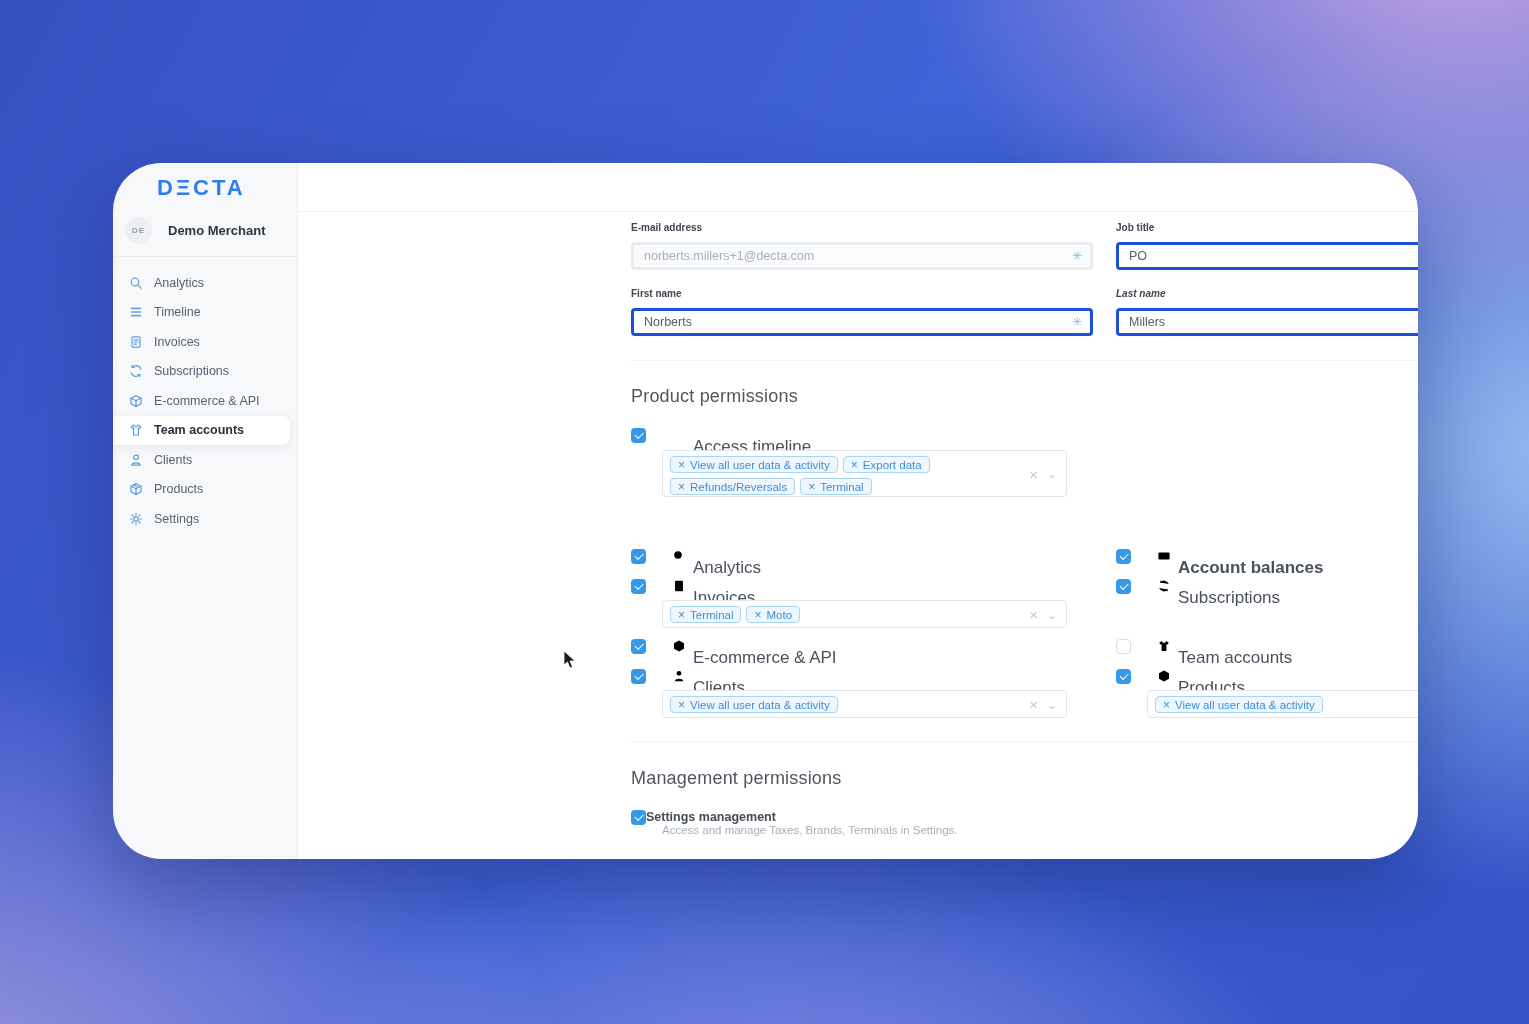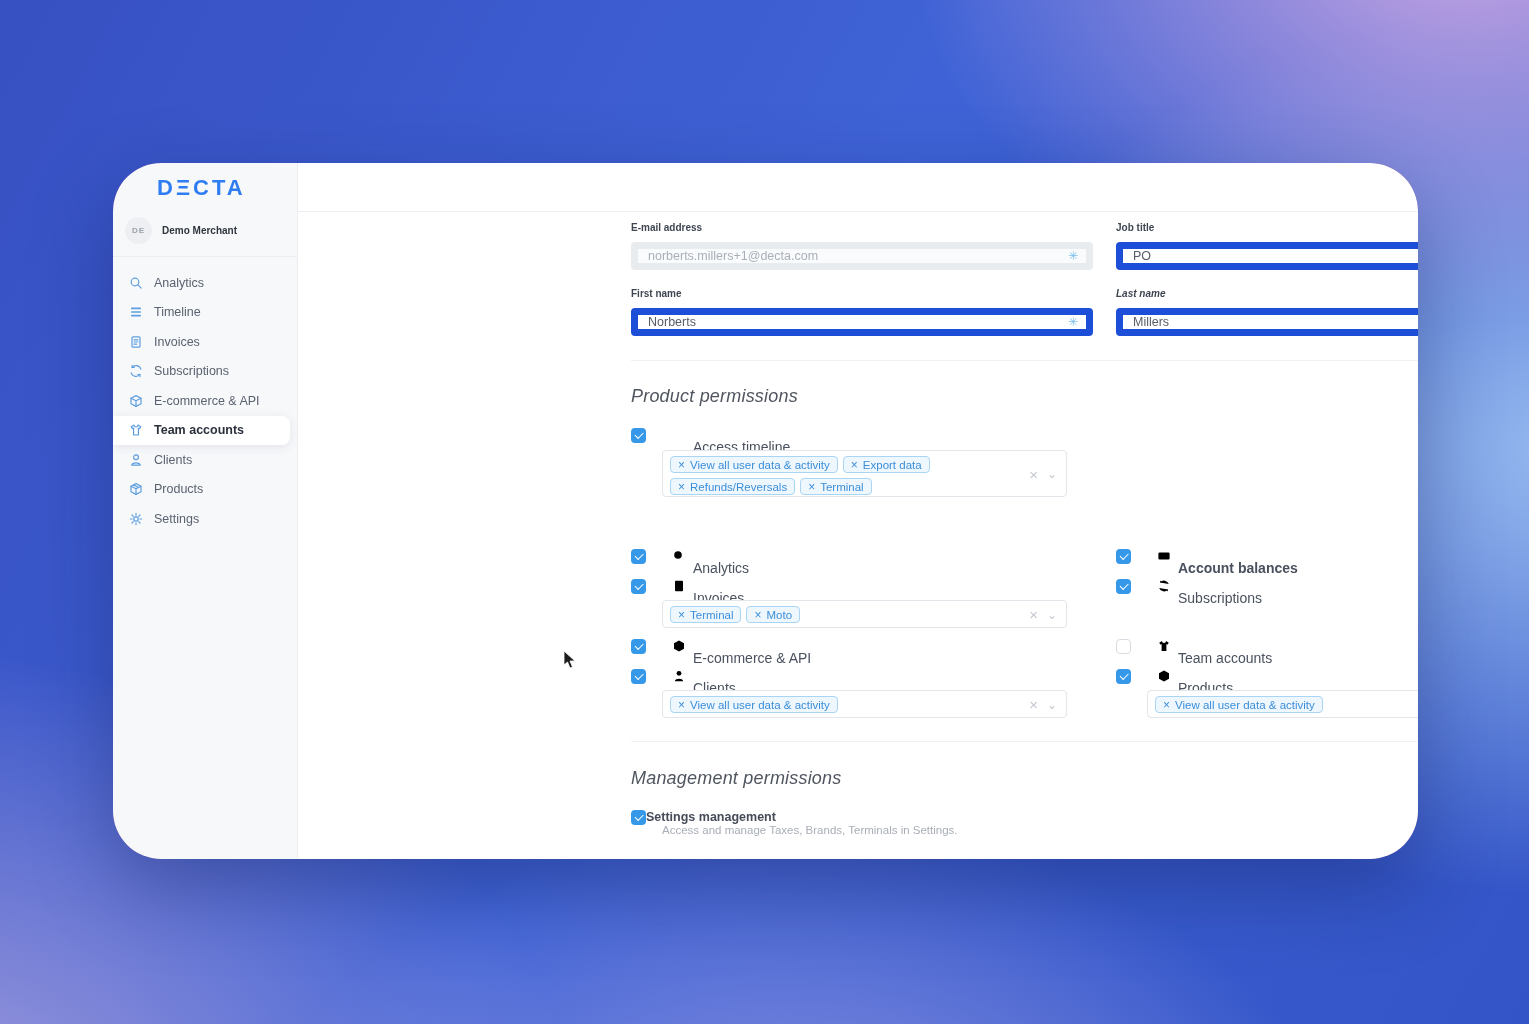--- a/index.html
+++ b/index.html
@@ -18,49 +18,49 @@
 
   .card {
     position:absolute; left:113px; top:163px; width:1305px; height:696px;
     background:#4c1d95; border-radius:48px; overflow:hidden; display:flex;
     box-shadow:0 30px 80px rgba(15,25,80,.35);
   }
 
   
   .sidebar { width:185px; height:100%; background:#f7f8fa; border-right:1px solid #ecedf0; position:relative; flex:none; }
   .logo { position:absolute; left:44px; top:12px; font-size:22px; font-weight:bold; color:#2f7df2; letter-spacing:3px; }
-  .merchant { position:absolute; left:12px; top:54px; display:flex; align-items:center; gap:10px; }
+  .merchant { position:absolute; left:12px; top:54px; display:flex; align-items:center; gap:16px; }
   .avatar { width:27px; height:27px; border-radius:50%; background:#edeff2; color:#9aa1ab; font-size:8px; font-weight:bold; letter-spacing:1px; display:flex; align-items:center; justify-content:center; }
-  .merchant-name { font-size:10px; font-weight:600; color:#2f3640; }
+  .merchant-name { font-size:13px; font-weight:600; color:#2f3640; }
   .sidebar-div { position:absolute; left:0; top:93px; width:100%; border-top:1px solid #ecedf0; }
   .menu { position:absolute; left:0; top:105px; width:100%; }
   .menu-item { height:29.5px; display:flex; align-items:center; gap:11px; padding-left:16px; font-size:12.5px; color:#5a6270; cursor:pointer; }
   .menu-item .ic { width:14px; height:14px; color:#5f9fe0; flex:none; display:flex; }
   .menu-item.active { background:#fff; border-radius:0 8px 8px 0; width:calc(100% - 7px); box-shadow:0 2px 10px rgba(40,60,100,.10); font-weight:bold; color:#2b313c; }
   .ic svg { width:100%; height:100%; stroke:currentColor; fill:none; stroke-width:1.2; stroke-linecap:round; stroke-linejoin:round; }
 
   
   .main { flex:1; position:relative; background:#fff; }
   .topbar { height:49px; border-bottom:1px solid #edeff2; }
 
   .flabel { position:absolute; font-size:10px; font-weight:bold; color:#3f4652; }
-  .finput { position:absolute; width:462px; height:28px; border:7px solid #1d4ed8; border-radius:4px; background:#fff; font-size:12.5px; color:#565d68; display:flex; align-items:center; padding:0 28px 0 10px; }
+  .finput { position:absolute; width:462px; height:28px; border:3px solid #1d4ed8; border-radius:4px; background:#fff; font-size:12.5px; color:#565d68; display:flex; align-items:center; padding:0 28px 0 10px; }
   .finput.disabled { background:#fafbfc; border-color:#e9ecef; color:#a9b0ba; }
   .spin { position:absolute; right:8px; top:50%; transform:translateY(-50%); color:#7fc2ec; font-size:12px; }
 
   .hr { position:absolute; border-top:1px solid #f0f1f4; }
-  .section-title { position:absolute; font-size:18px; font-weight:300; color:#50565f; letter-spacing:.2px;font-style:italic; }
+  .section-title { position:absolute; font-size:18px; font-weight:300; color:#50565f; letter-spacing:.2px; }
 
   .perm-row { position:absolute; display:flex; align-items:center; height:16px; }
   .cb { width:15px; height:15px; border-radius:4px; flex:none; position:relative; cursor:pointer; }
   .cb.on { background:#3598e8; }
   .cb.on::after { content:""; position:absolute; left:3.5px; top:4px; width:7px; height:3.5px; border-left:1.6px solid #fff; border-bottom:1.6px solid #fff; transform:rotate(-45deg); }
   .cb.off { background:#fff; border:1px solid #d8dce1; }
   .perm-ic { width:14px; height:14px; color:#6fb0ea; margin-left:26px; display:flex; flex:none; }
-  .perm-label { font-size:14px; color:#4a515e; margin-left:7px; white-space:nowrap;margin-top:24px; }
+  .perm-label { font-size:17px; color:#4a515e; margin-left:7px; white-space:nowrap;margin-top:24px; }
 
   .tagselect { position:absolute; border:1px solid #e2e6ea; border-radius:4px; background:#fff; padding:5px 48px 5px 7px; display:flex; flex-wrap:wrap; gap:5px; align-content:flex-start; }
   .tag { display:inline-flex; align-items:center; gap:5px; background:#eef7fe; border:1px solid #a9d5f5; color:#3c8ed9; border-radius:4px; font-size:11.5px; padding:1.5px 7px; white-space:nowrap; cursor:pointer; }
   .tag .x { font-size:12px; line-height:1; cursor:pointer; }
   .sel-ctrl { position:absolute; right:9px; top:50%; transform:translateY(-50%); display:flex; align-items:center; gap:9px; color:#c4c9d0; }
   .sel-clear { font-size:15px; cursor:pointer; line-height:1; }
   .sel-chev { font-size:12px; cursor:pointer; line-height:1; }
 
   .mgmt-label { font-size:12.5px; font-weight:600; color:#454c58; }
   .mgmt-desc { position:absolute; font-size:11.5px; color:#a9aeb7; }

